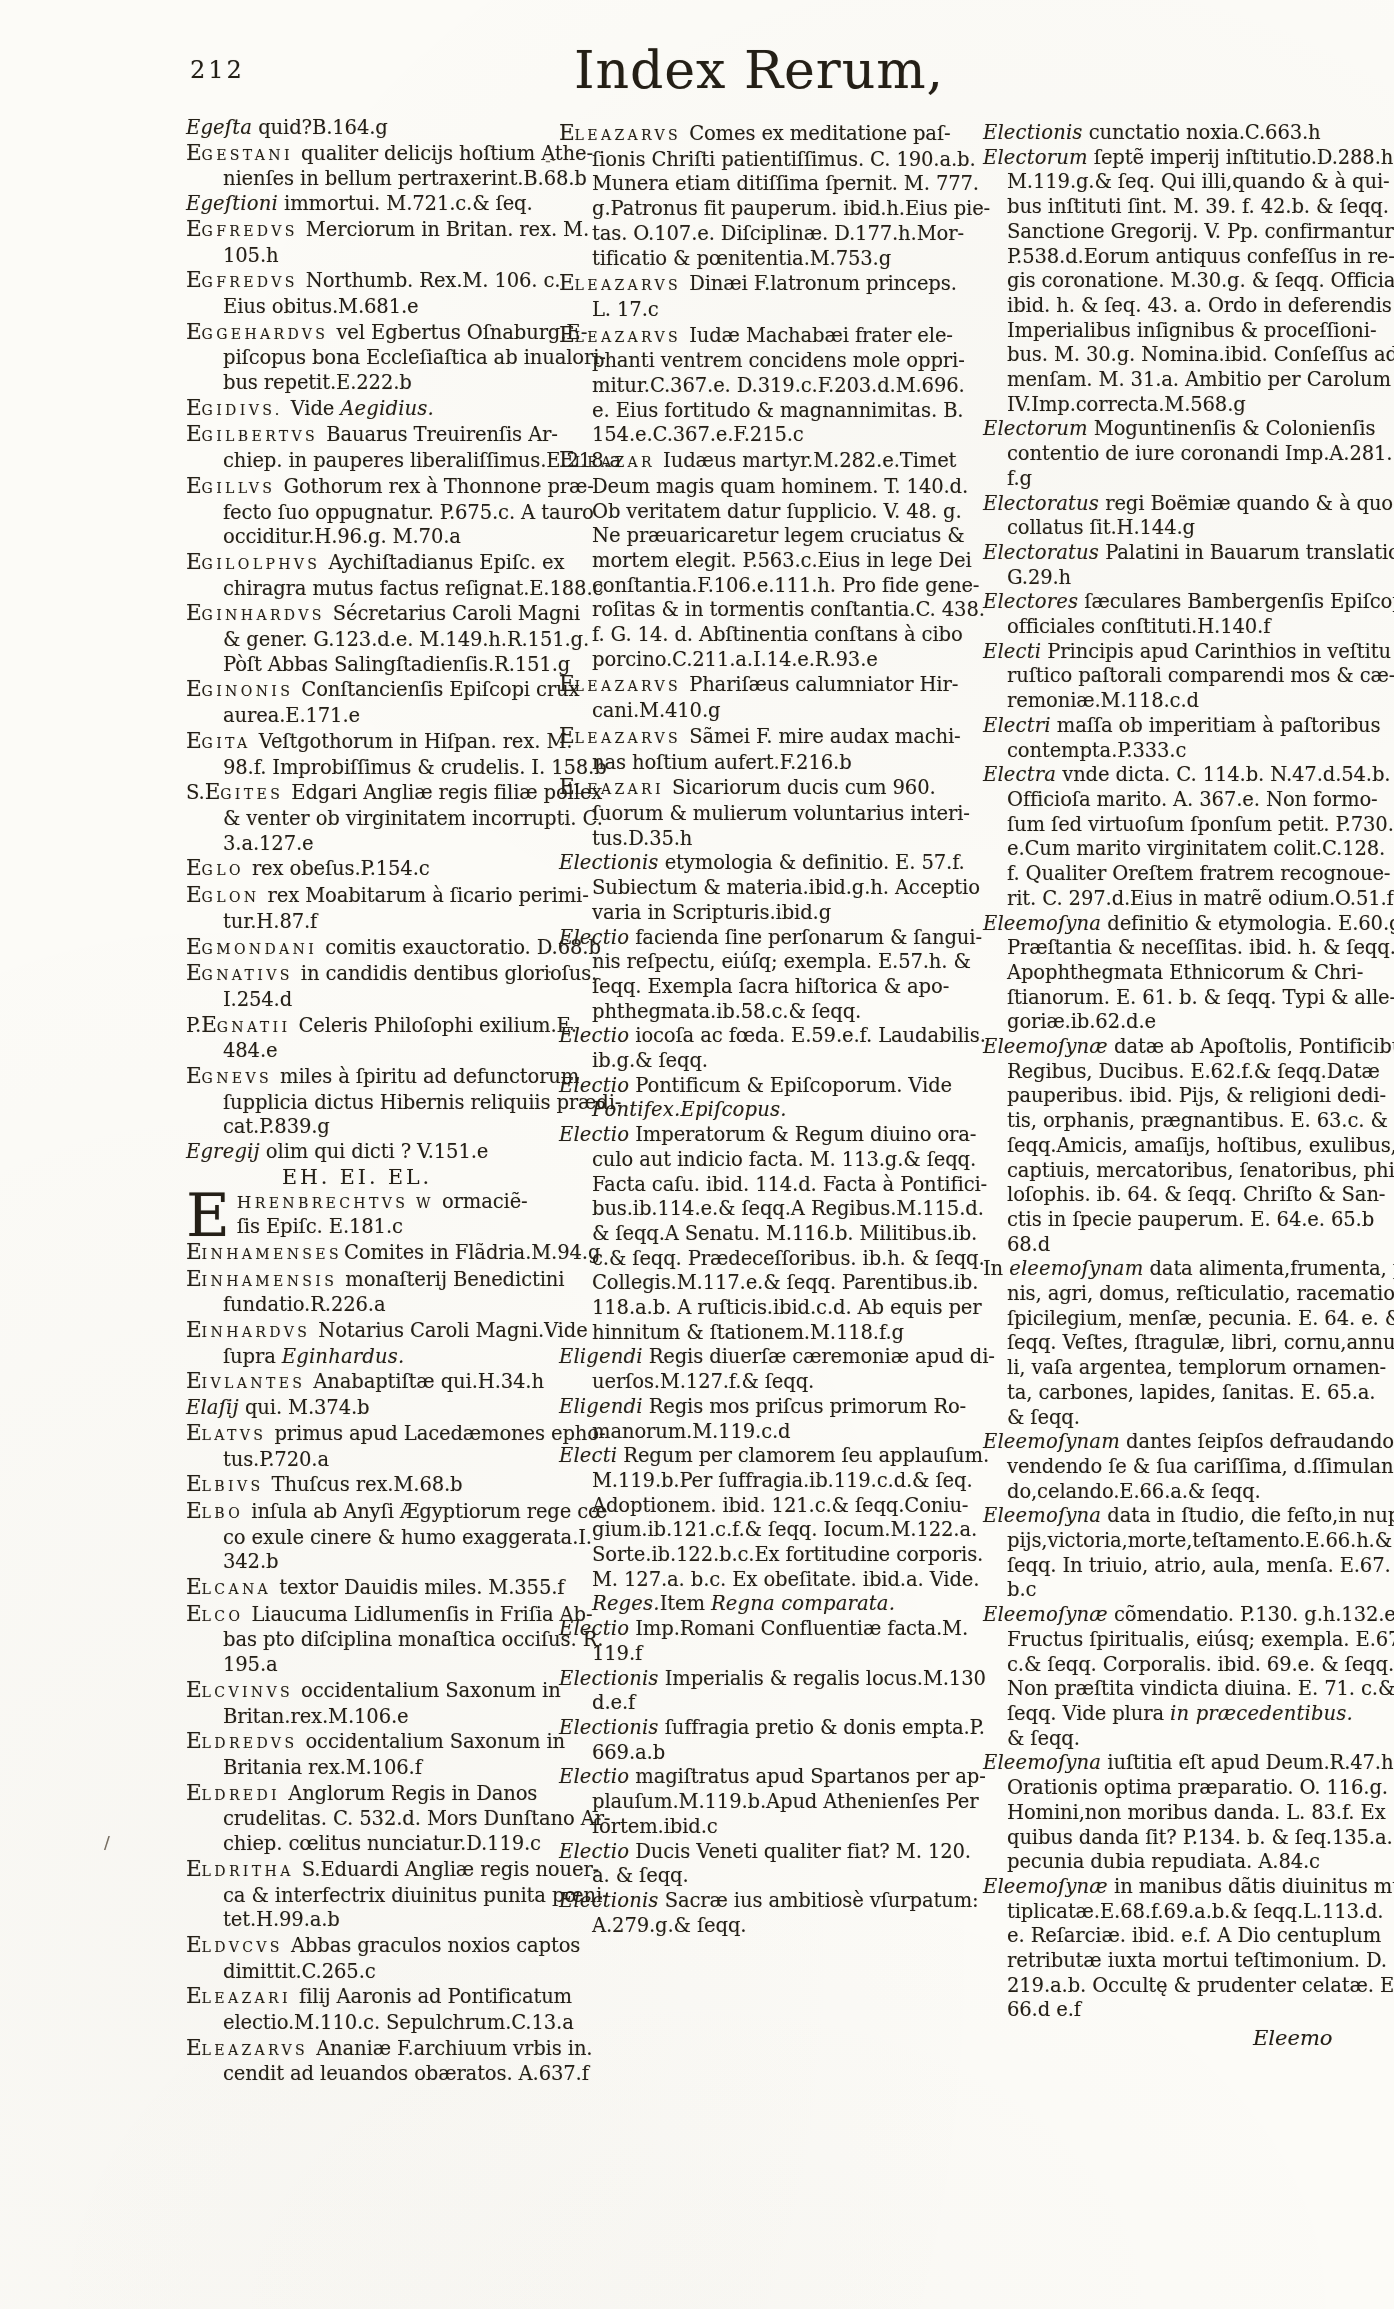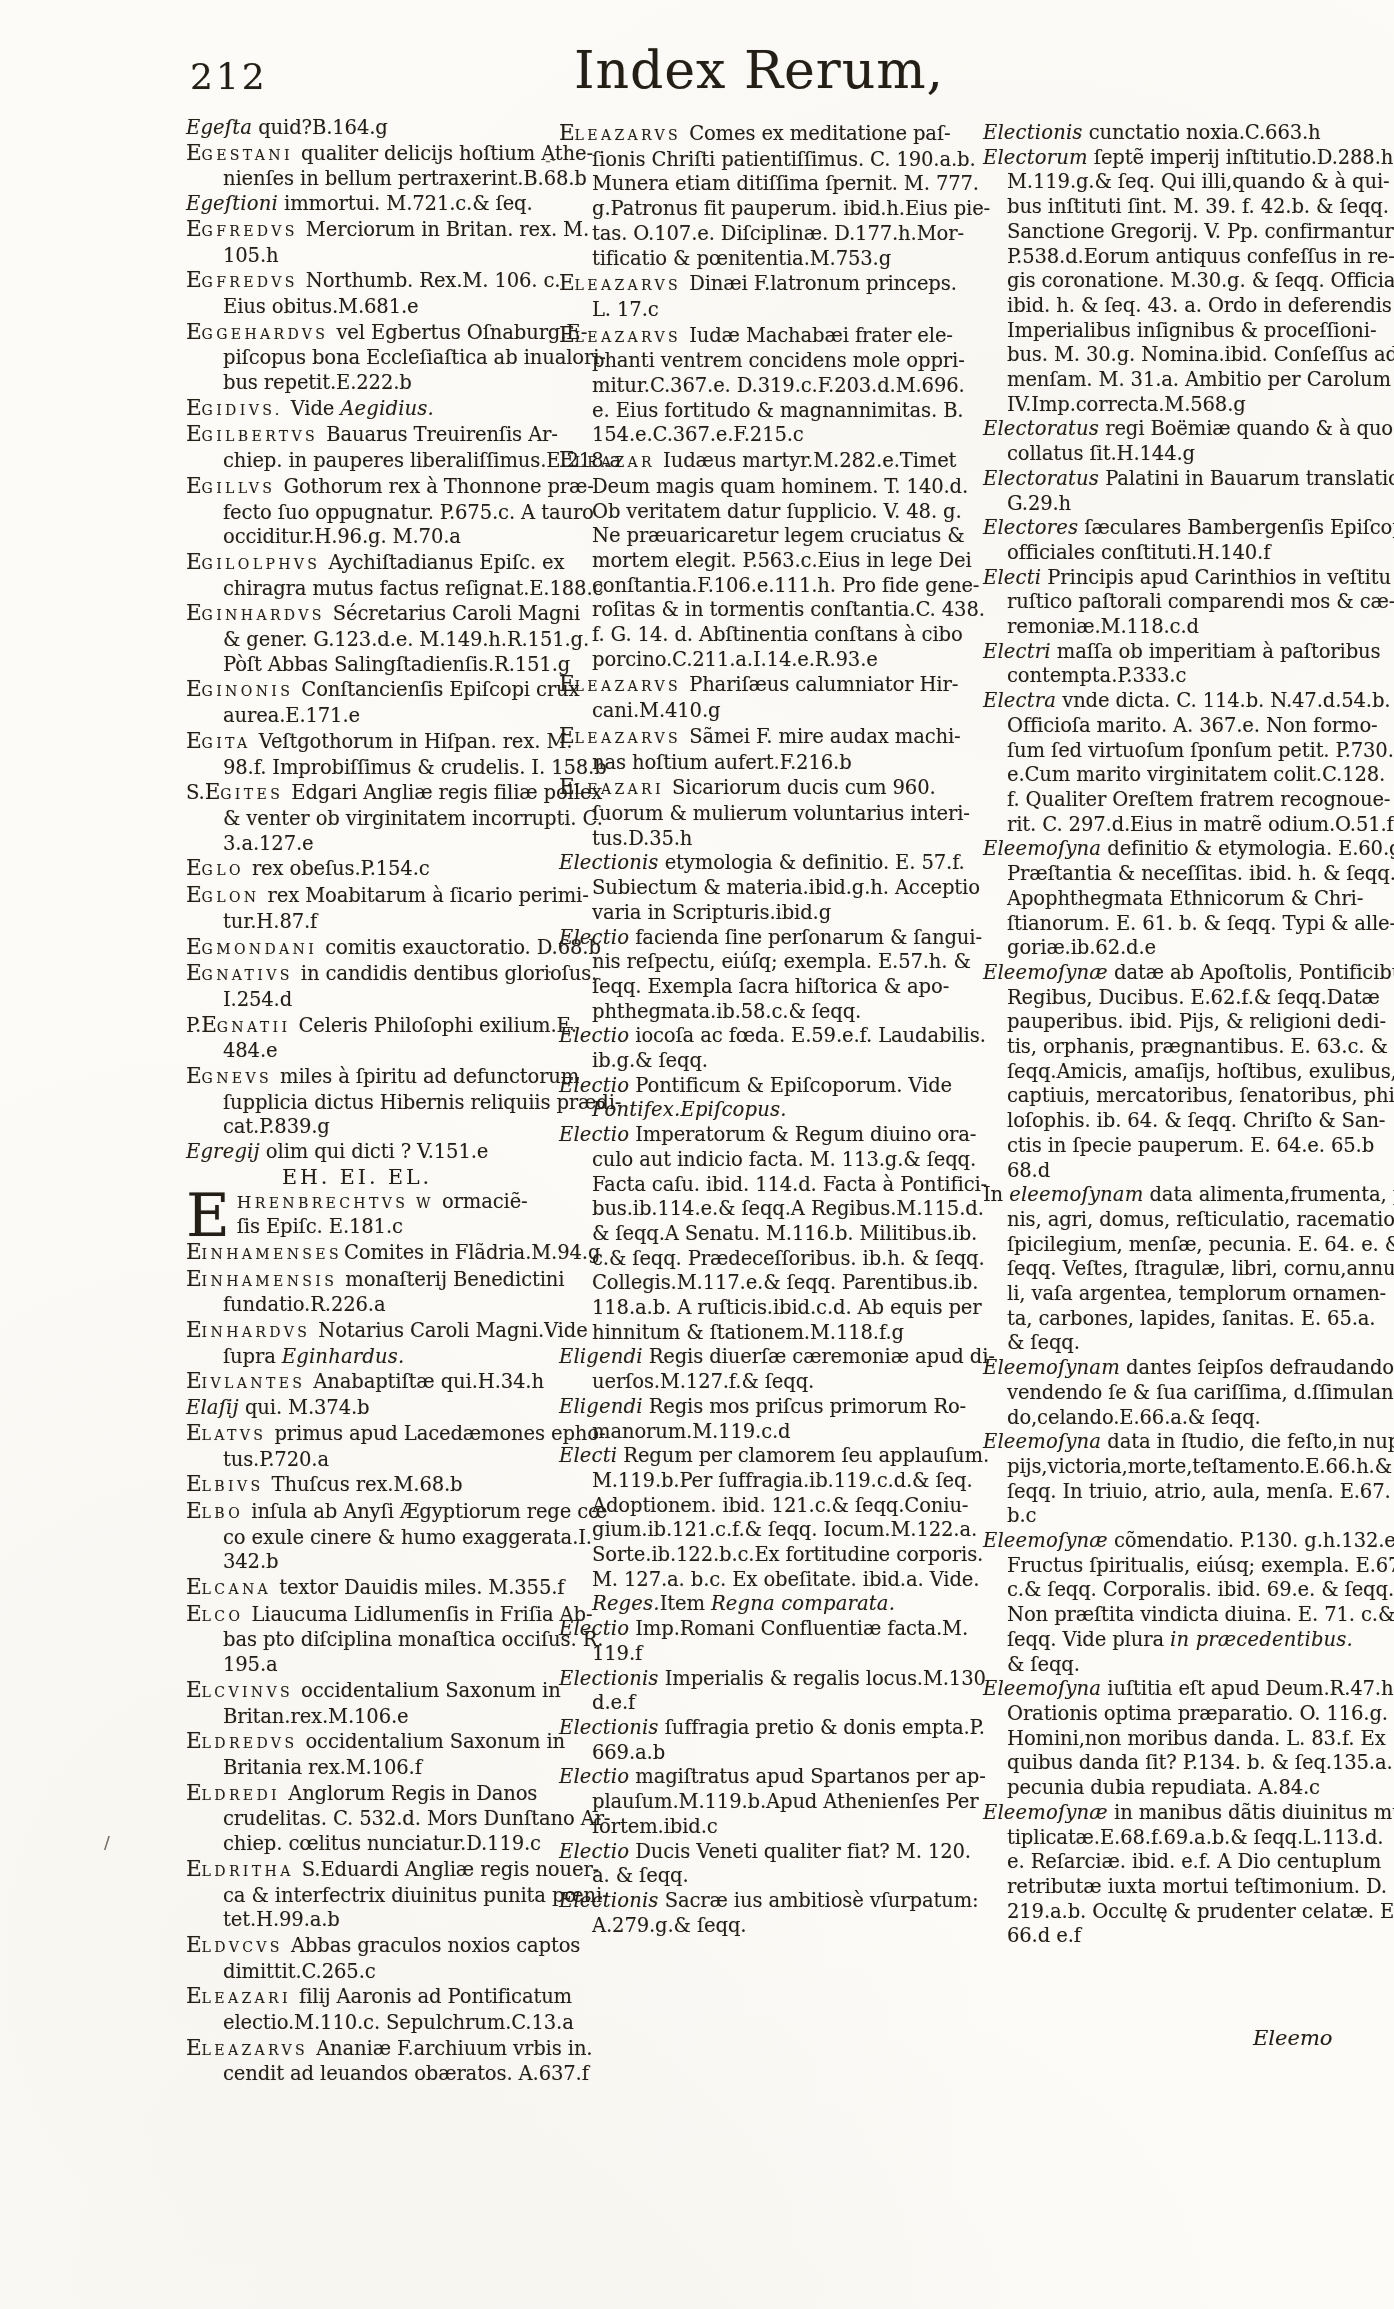--- a/index.html
+++ b/index.html
@@ -12,21 +12,21 @@
       radial-gradient(1100px 1500px at 15% 85%, rgba(60,50,30,0.022), transparent 75%),
       radial-gradient(900px 600px at 50% 100%, rgba(60,50,30,0.015), transparent 80%),
       #fcfbf7;
     font-family:"DejaVu Serif","Liberation Serif",serif;
     color:#241f16;
     overflow:hidden;
   }
   .page *{text-shadow:0.2px 0.3px 0.7px rgba(35,28,16,0.35);}
   .pagenum{
     position:absolute;left:190px;top:56px;
-    font-size:36px;letter-spacing:3px;
+    font-size:24px;letter-spacing:3px;
   }
   .title{
     position:absolute;left:186px;top:40px;width:1146px;
     text-align:center;font-size:52px;letter-spacing:1px;
   }
   .col{position:absolute;font-size:19.5px;line-height:24.7px;letter-spacing:-0.1px;}
   .col1{left:186px;top:116px;width:372px;}
   .col2{left:559px;top:121px;width:416px;}
   .col3{left:983px;top:121px;width:360px;}
   .ln{white-space:nowrap;min-height:24.7px;}
@@ -344,20 +344,25 @@
           <div class="ln cont">Sanctione Gregorij. V. Pp. confirmantur</div>
           <div class="ln cont">P.538.d.Eorum antiquus confeſſus in re-</div>
           <div class="ln cont">gis coronatione. M.30.g. &amp; ſeqq. Officia.</div>
           <div class="ln cont">ibid. h. &amp; ſeq. 43. a. Ordo in deferendis</div>
           <div class="ln cont">Imperialibus inſignibus &amp; proceſſioni-</div>
           <div class="ln cont">bus. M. 30.g. Nomina.ibid. Conſeſſus ad</div>
           <div class="ln cont">menſam. M. 31.a. Ambitio per Carolum</div>
           <div class="ln cont">IV.Imp.correcta.M.568.g</div>
         </div>
         <div class="entry">
+          <div class="ln first"><span class="it">Electorum</span> Moguntinenſis &amp; Colonienſis</div>
+          <div class="ln cont">contentio de iure coronandi Imp.A.281.</div>
+          <div class="ln cont">f.g</div>
+        </div>
+        <div class="entry">
           <div class="ln first"><span class="it">Electoratus</span> regi Boëmiæ quando &amp; à quo</div>
           <div class="ln cont">collatus ſit.H.144.g</div>
         </div>
         <div class="entry">
           <div class="ln first"><span class="it">Electoratus</span> Palatini in Bauarum translatio.</div>
           <div class="ln cont">G.29.h</div>
         </div>
         <div class="entry">
           <div class="ln first"><span class="it">Electores</span> ſæculares Bambergenſis Epiſcopi</div>
           <div class="ln cont">officiales conſtituti.H.140.f</div>

